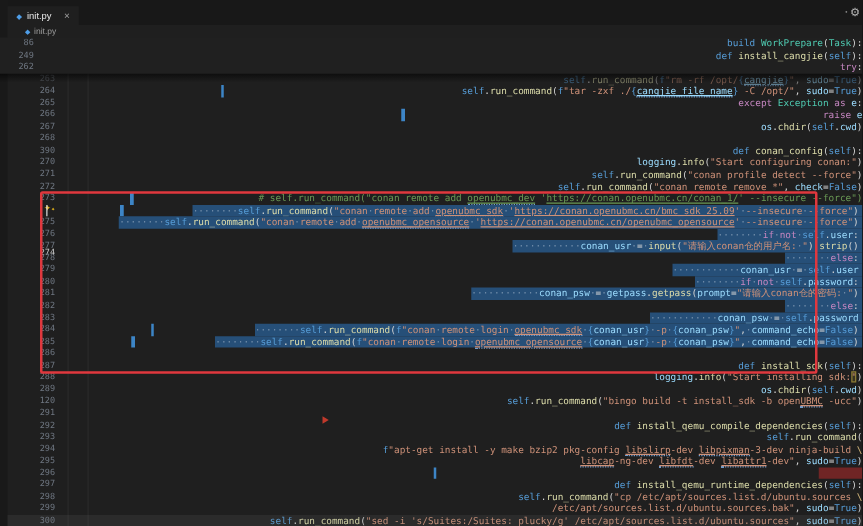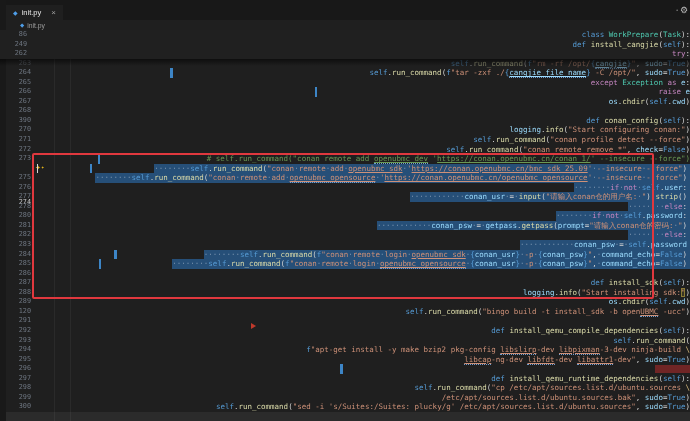--- a/index.html
+++ b/index.html
@@ -14,21 +14,21 @@
   .tab .ficon{color:#4f9ee8;font-size:6px;}
   .tab .close{color:#a0a0a0;font-size:8px;margin-left:6px;}
   .editor-actions{position:absolute;right:2px;top:5px;color:#b8b8b8;font-size:9px;display:flex;align-items:center;gap:2px;}
   .editor-actions .dot{font-size:5px;color:#8a8a8a;}
   
   .breadcrumb{position:absolute;left:6px;top:20px;right:0;height:10px;background:#1f1f1f;
               display:flex;align-items:center;padding-left:14px;gap:3px;color:#9d9d9d;font-size:6.8px;}
   .breadcrumb .ficon{color:#4f9ee8;font-size:5.5px;}
   
   .sticky{position:absolute;left:0;top:30px;right:0;background:#202020;z-index:2;}
-  .lines{position:absolute;left:4px;top:58.65px;right:0;z-index:1;}
+  .lines{position:absolute;left:17px;top:58.65px;right:0;z-index:1;}
   .row{display:flex;height:9.55px;line-height:9.6px;white-space:pre;position:relative;
        font-family:"DejaVu Sans Mono",monospace;font-size:7.5px;justify-content:space-between;}
   .num{flex:none;width:27px;box-sizing:border-box;padding-left:6px;text-align:right;
        color:#6e7681;font-size:6.8px;}
   .num.active{color:#c6c6c6;margin-top:34px;}
   .gut{flex:none;width:10px;position:relative;}
   .gitbar{position:absolute;left:2px;top:0;bottom:0;width:2.5px;background:#3d85c6;}
   .gitdel{position:absolute;left:4px;top:-3px;width:0;height:0;
           border-top:3px solid transparent;border-bottom:3px solid transparent;border-left:5px solid #c0392b;}
   .code{flex:none;position:relative;}
@@ -72,21 +72,21 @@
 
   <div class="breadcrumb">
     <span class="ficon">◆</span>
     <span>init.py</span>
   </div>
 
   <div class="guide" style="left:53.5px"></div>
   <div class="guide" style="left:70px"></div>
 
   <div class="sticky" id="sticky">
-      <div class="row"><span class="num">86</span><span class="gut"></span><span class="code"><span class="k">class </span><span class="t">WorkPrepare</span><span class="p">(</span><span class="t">Task</span><span class="p">):</span></span></div>
+      <div class="row"><span class="num">86</span><span class="gut"></span><span class="code"><span class="k">build </span><span class="t">WorkPrepare</span><span class="p">(</span><span class="t">Task</span><span class="p">):</span></span></div>
       <div class="row"><span class="num">249</span><span class="gut"></span><span class="code"><span class="p">    </span><span class="k">def </span><span class="f">install_cangjie</span><span class="p">(</span><span class="k">self</span><span class="p">):</span></span></div>
       <div class="row"><span class="num">262</span><span class="gut"></span><span class="code"><span class="p">        </span><span class="c">try</span><span class="p">:</span></span></div>
     </div>
   <div class="sticky-shadow"></div>
   <div class="lines" id="lines">
       <div class="row dim"><span class="num">263</span><span class="gut"></span><span class="code"><span class="p">            </span><span class="k">self</span><span class="p">.</span><span class="f">run_command</span><span class="p">(</span><span class="k">f</span><span class="s">"rm -rf /opt/</span><span class="k">{</span><span class="v sq">cangjie</span><span class="k">}</span><span class="s">"</span><span class="p">, </span><span class="v">sudo</span><span class="p">=</span><span class="k">True</span><span class="p">)</span></span></div>
       <div class="row"><span class="num">264</span><span class="gut"><i class="gitbar"></i></span><span class="code"><span class="p">            </span><span class="k">self</span><span class="p">.</span><span class="f">run_command</span><span class="p">(</span><span class="k">f</span><span class="s">"tar -zxf ./</span><span class="k">{</span><span class="v sq">cangjie_file_name</span><span class="k">}</span><span class="s"> -C /opt/"</span><span class="p">, </span><span class="v">sudo</span><span class="p">=</span><span class="k">True</span><span class="p">)</span></span></div>
       <div class="row"><span class="num">265</span><span class="gut"></span><span class="code"><span class="p">        </span><span class="c">except </span><span class="t">Exception</span><span class="c"> as </span><span class="v">e</span><span class="p">:</span></span></div>
       <div class="row"><span class="num">266</span><span class="gut"><i class="gitbar"></i></span><span class="code"><span class="p">            </span><span class="c">raise </span><span class="v">e</span></span></div>
       <div class="row"><span class="num">267</span><span class="gut"></span><span class="code"><span class="p">        </span><span class="v">os</span><span class="p">.</span><span class="f">chdir</span><span class="p">(</span><span class="k">self</span><span class="p">.</span><span class="v">cwd</span><span class="p">)</span></span></div>
@@ -94,20 +94,21 @@
       <div class="row"><span class="num">390</span><span class="gut"></span><span class="code"><span class="p">    </span><span class="k">def </span><span class="f">conan_config</span><span class="p">(</span><span class="k">self</span><span class="p">):</span></span></div>
       <div class="row"><span class="num">270</span><span class="gut"></span><span class="code"><span class="p">        </span><span class="v">logging</span><span class="p">.</span><span class="f">info</span><span class="p">(</span><span class="s">"Start configuring conan:"</span><span class="p">)</span></span></div>
       <div class="row"><span class="num">271</span><span class="gut"></span><span class="code"><span class="p">        </span><span class="k">self</span><span class="p">.</span><span class="f">run_command</span><span class="p">(</span><span class="s">"conan profile detect --force"</span><span class="p">)</span></span></div>
       <div class="row"><span class="num">272</span><span class="gut"></span><span class="code"><span class="p">        </span><span class="k">self</span><span class="p">.</span><span class="f">run_command</span><span class="p">(</span><span class="s">"conan remote remove *"</span><span class="p">, </span><span class="v">check</span><span class="p">=</span><span class="k">False</span><span class="p">)</span></span></div>
       <div class="row"><span class="num">273</span><span class="gut"><i class="gitbar"></i></span><span class="code"><span class="p">        </span><span class="m"># self.run_command("conan remote add </span><span class="m sq">openubmc_dev</span><span class="m"> '</span><span class="m lnk">https://conan.openubmc.cn/conan_1/</span><span class="m">' --insecure --force")</span></span></div>
       <div class="row sel"><span class="num active">274</span><span class="gut"><i class="gitbar"></i></span><span class="code"><span class="ws">········</span><span class="k">self</span><span class="p">.</span><span class="f">run_command</span><span class="p">(</span><span class="s">"conan</span><span class="ws">·</span><span class="s">remote</span><span class="ws">·</span><span class="s">add</span><span class="ws">·</span><span class="s sq">openubmc_sdk</span><span class="ws">·</span><span class="s">'</span><span class="s lnk">https://conan.openubmc.cn/bmc_sdk_25.09</span><span class="s">'</span><span class="ws">·</span><span class="s">--insecure</span><span class="ws">·</span><span class="s">--force"</span><span class="p">)</span></span></div>
       <div class="row sel"><span class="num">275</span><span class="gut"></span><span class="code"><span class="ws">········</span><span class="k">self</span><span class="p">.</span><span class="f">run_command</span><span class="p">(</span><span class="s">"conan</span><span class="ws">·</span><span class="s">remote</span><span class="ws">·</span><span class="s">add</span><span class="ws">·</span><span class="s sq">openubmc_opensource</span><span class="ws">·</span><span class="s">'</span><span class="s lnk">https://conan.openubmc.cn/openubmc_opensource</span><span class="s">'</span><span class="ws">·</span><span class="s">--insecure</span><span class="ws">·</span><span class="s">--force"</span><span class="p">)</span></span></div>
       <div class="row sel"><span class="num">276</span><span class="gut"></span><span class="code"><span class="ws">········</span><span class="c">if</span><span class="ws">·</span><span class="c">not</span><span class="ws">·</span><span class="k">self</span><span class="p">.</span><span class="v">user</span><span class="p">:</span></span></div>
       <div class="row sel"><span class="num">277</span><span class="gut"></span><span class="code"><span class="ws">············</span><span class="v">conan_usr</span><span class="ws">·</span><span class="p">=</span><span class="ws">·</span><span class="f">input</span><span class="p">(</span><span class="s">"请输入conan仓的用户名:</span><span class="ws">·</span><span class="s">"</span><span class="p">).</span><span class="f">strip</span><span class="p">()</span></span></div>
       <div class="row sel"><span class="num">278</span><span class="gut"></span><span class="code"><span class="ws">········</span><span class="c">else</span><span class="p">:</span></span></div>
+      <div class="row sel"><span class="num">279</span><span class="gut"></span><span class="code"><span class="ws">············</span><span class="v">conan_usr</span><span class="ws">·</span><span class="p">=</span><span class="ws">·</span><span class="k">self</span><span class="p">.</span><span class="v">user</span></span></div>
       <div class="row sel"><span class="num">280</span><span class="gut"></span><span class="code"><span class="ws">········</span><span class="c">if</span><span class="ws">·</span><span class="c">not</span><span class="ws">·</span><span class="k">self</span><span class="p">.</span><span class="v">password</span><span class="p">:</span></span></div>
       <div class="row sel"><span class="num">281</span><span class="gut"></span><span class="code"><span class="ws">············</span><span class="v">conan_psw</span><span class="ws">·</span><span class="p">=</span><span class="ws">·</span><span class="v">getpass</span><span class="p">.</span><span class="f">getpass</span><span class="p">(</span><span class="v">prompt</span><span class="p">=</span><span class="s">"请输入conan仓的密码:</span><span class="ws">·</span><span class="s">"</span><span class="p">)</span></span></div>
       <div class="row sel"><span class="num">282</span><span class="gut"></span><span class="code"><span class="ws">········</span><span class="c">else</span><span class="p">:</span></span></div>
       <div class="row sel"><span class="num">283</span><span class="gut"></span><span class="code"><span class="ws">············</span><span class="v">conan_psw</span><span class="ws">·</span><span class="p">=</span><span class="ws">·</span><span class="k">self</span><span class="p">.</span><span class="v">password</span></span></div>
       <div class="row sel"><span class="num">284</span><span class="gut"><i class="gitbar"></i></span><span class="code"><span class="ws">········</span><span class="k">self</span><span class="p">.</span><span class="f">run_command</span><span class="p">(</span><span class="k">f</span><span class="s">"conan</span><span class="ws">·</span><span class="s">remote</span><span class="ws">·</span><span class="s">login</span><span class="ws">·</span><span class="s sq">openubmc_sdk</span><span class="ws">·</span><span class="k">{</span><span class="v">conan_usr</span><span class="k">}</span><span class="ws">·</span><span class="s">-p</span><span class="ws">·</span><span class="k">{</span><span class="v">conan_psw</span><span class="k">}</span><span class="s">"</span><span class="p">,</span><span class="ws">·</span><span class="v">command_echo</span><span class="p">=</span><span class="k">False</span><span class="p">)</span></span></div>
       <div class="row sel"><span class="num">285</span><span class="gut"><i class="gitbar"></i></span><span class="code"><span class="ws">········</span><span class="k">self</span><span class="p">.</span><span class="f">run_command</span><span class="p">(</span><span class="k">f</span><span class="s">"conan</span><span class="ws">·</span><span class="s">remote</span><span class="ws">·</span><span class="s">login</span><span class="ws">·</span><span class="s sq">openubmc_opensource</span><span class="ws">·</span><span class="k">{</span><span class="v">conan_usr</span><span class="k">}</span><span class="ws">·</span><span class="s">-p</span><span class="ws">·</span><span class="k">{</span><span class="v">conan_psw</span><span class="k">}</span><span class="s">"</span><span class="p">,</span><span class="ws">·</span><span class="v">command_echo</span><span class="p">=</span><span class="k">False</span><span class="p">)</span></span></div>
       <div class="row"><span class="num">286</span><span class="gut"></span><span class="code"></span></div>
       <div class="row"><span class="num">287</span><span class="gut"></span><span class="code"><span class="p">    </span><span class="k">def </span><span class="f">install_sdk</span><span class="p">(</span><span class="k">self</span><span class="p">):</span></span></div>
       <div class="row"><span class="num">288</span><span class="gut"></span><span class="code"><span class="p">        </span><span class="v">logging</span><span class="p">.</span><span class="f">info</span><span class="p">(</span><span class="s">"Start installing sdk:</span><span class="s bm">"</span><span class="p">)</span></span></div>
       <div class="row"><span class="num">289</span><span class="gut"></span><span class="code"><span class="p">        </span><span class="v">os</span><span class="p">.</span><span class="f">chdir</span><span class="p">(</span><span class="k">self</span><span class="p">.</span><span class="v">cwd</span><span class="p">)</span></span></div>

